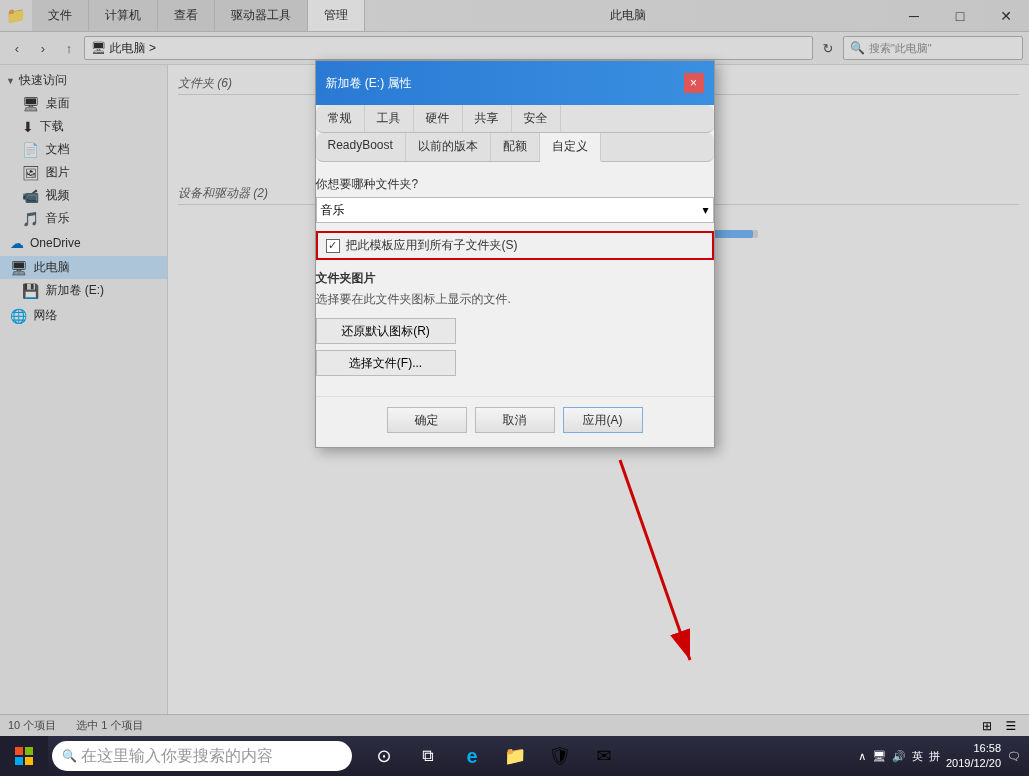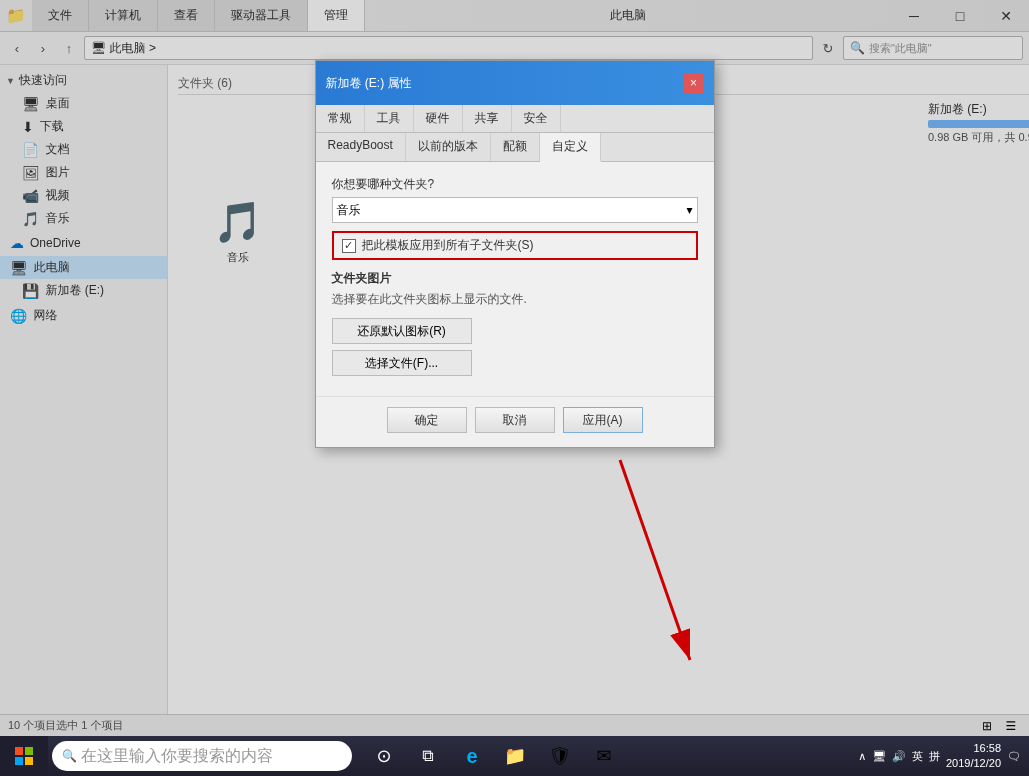--- a/index.html
+++ b/index.html
@@ -238,24 +238,25 @@
       gap: 6px;
     }
     .sidebar-item.active { background: #cce8ff; }
     .sidebar-item .item-icon { font-size: 14px; }
 
     
     .file-grid {
       flex: 1;
       padding: 10px;
       display: flex;
-      flex-direction: row;
+      flex-direction: column;
       gap: 10px;
       overflow-y: auto;
       background: #fff;
+      font-style: italic;
     }
     .file-section-header {
       font-size: 12px;
       color: #666;
       border-bottom: 1px solid #ddd;
       padding-bottom: 2px;
       margin-bottom: 6px;
     }
     .file-row {
       display: flex;
@@ -314,20 +315,21 @@
     
     .status-bar {
       height: 22px;
       background: #f0f0f0;
       border-top: 1px solid #ccc;
       display: flex;
       align-items: center;
       padding: 0 8px;
       font-size: 11px;
       color: #555;
+      gap: 20px;
     }
     .status-right {
       margin-left: auto;
       display: flex;
       gap: 4px;
     }
     .view-btn {
       width: 20px; height: 18px;
       border: 1px solid transparent;
       background: transparent;
@@ -370,35 +372,36 @@
       color: #fff;
       cursor: pointer;
       display: flex; align-items: center; justify-content: center;
       font-size: 12px;
       border-radius: 1px;
     }
     .modal-tabs {
       display: flex;
       background: #e0e0e0;
       border-bottom: 1px solid #bbb;
+      border-radius: 7px;
     }
     .modal-tab {
       padding: 5px 12px;
       font-size: 12px;
       cursor: pointer;
       color: #333;
       border-right: 1px solid #ccc;
     }
     .modal-tab.active {
       background: #f0f0f0;
       border-bottom: 2px solid #f0f0f0;
       margin-bottom: -1px;
     }
     .modal-body {
-      padding: 14px 16px;
+      padding: 14px 0;
       background: #f0f0f0;
     }
     .modal-label {
       font-size: 12px;
       color: #333;
       margin-bottom: 4px;
     }
     .modal-label-small {
       font-size: 12px;
       color: #333;

